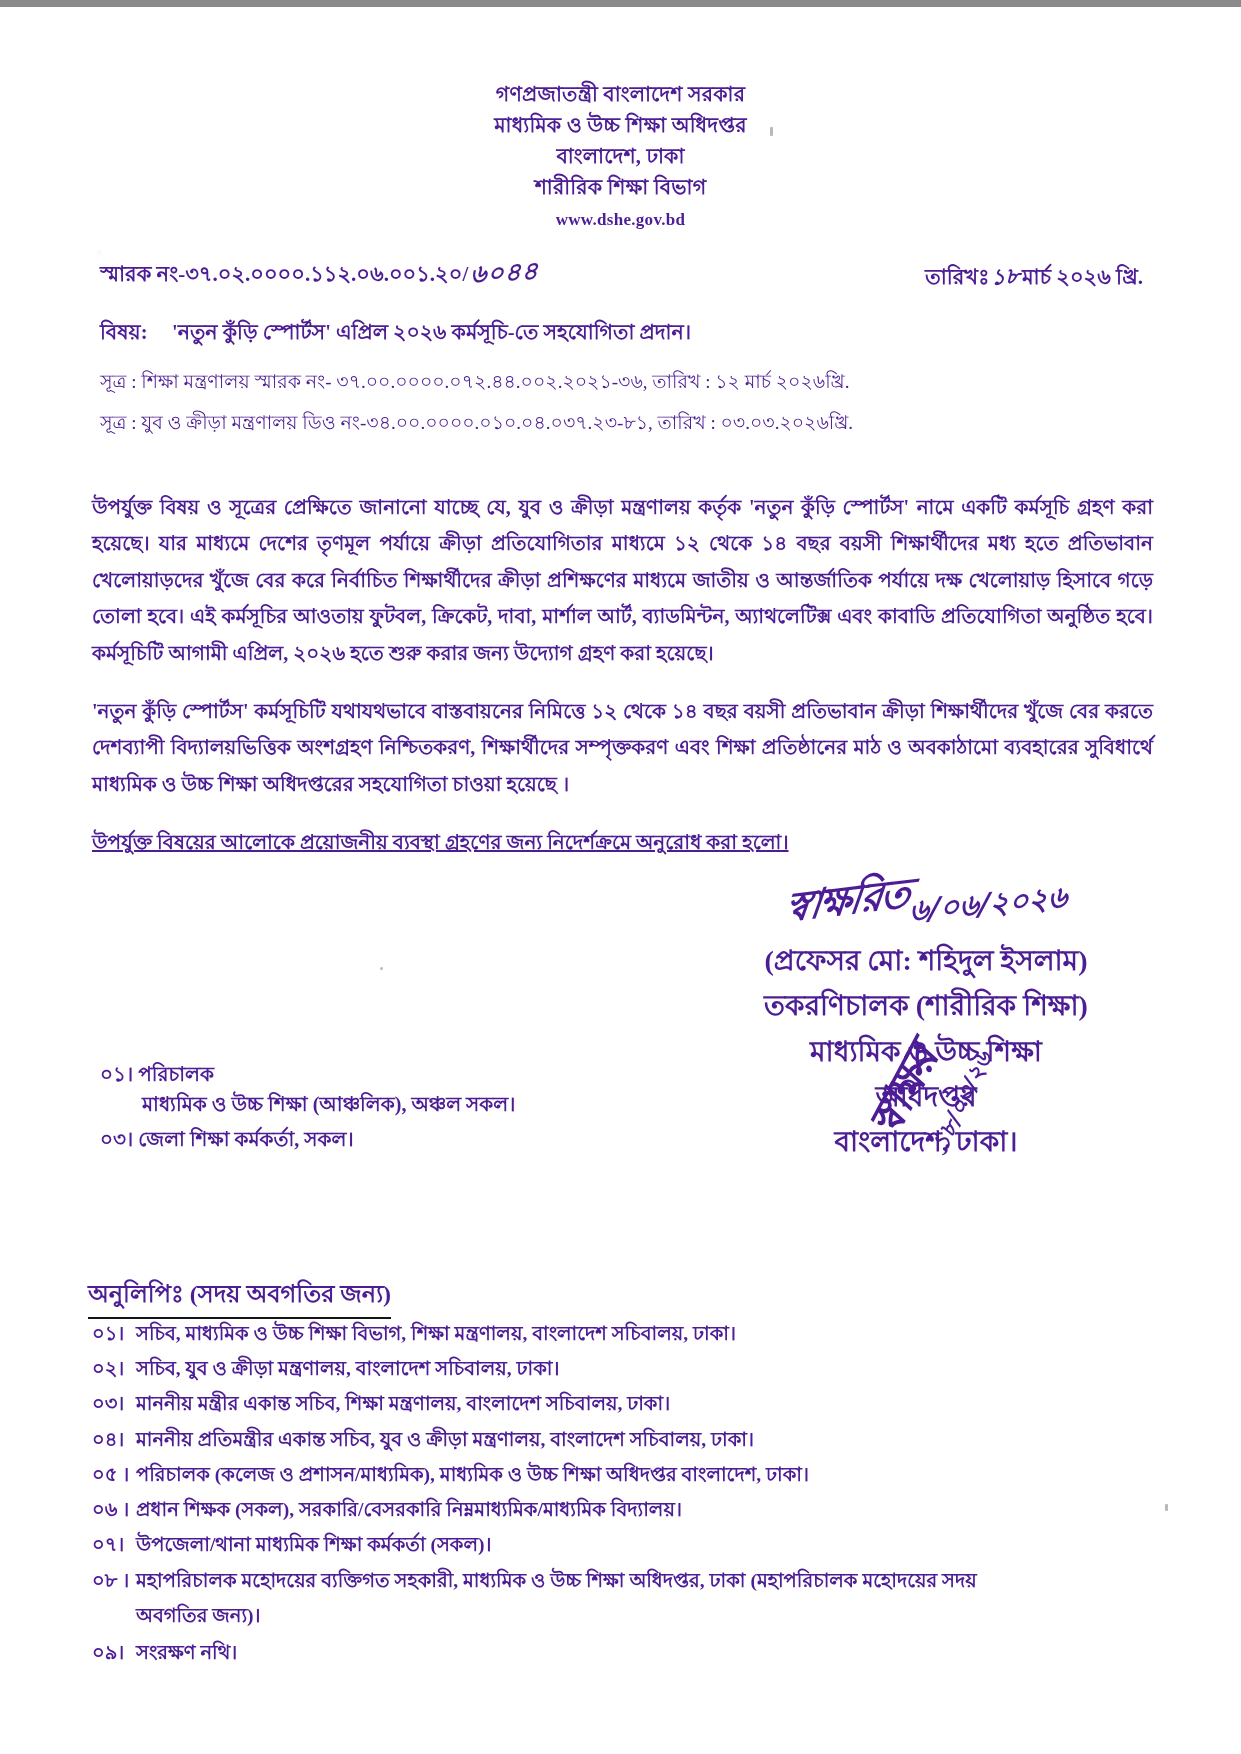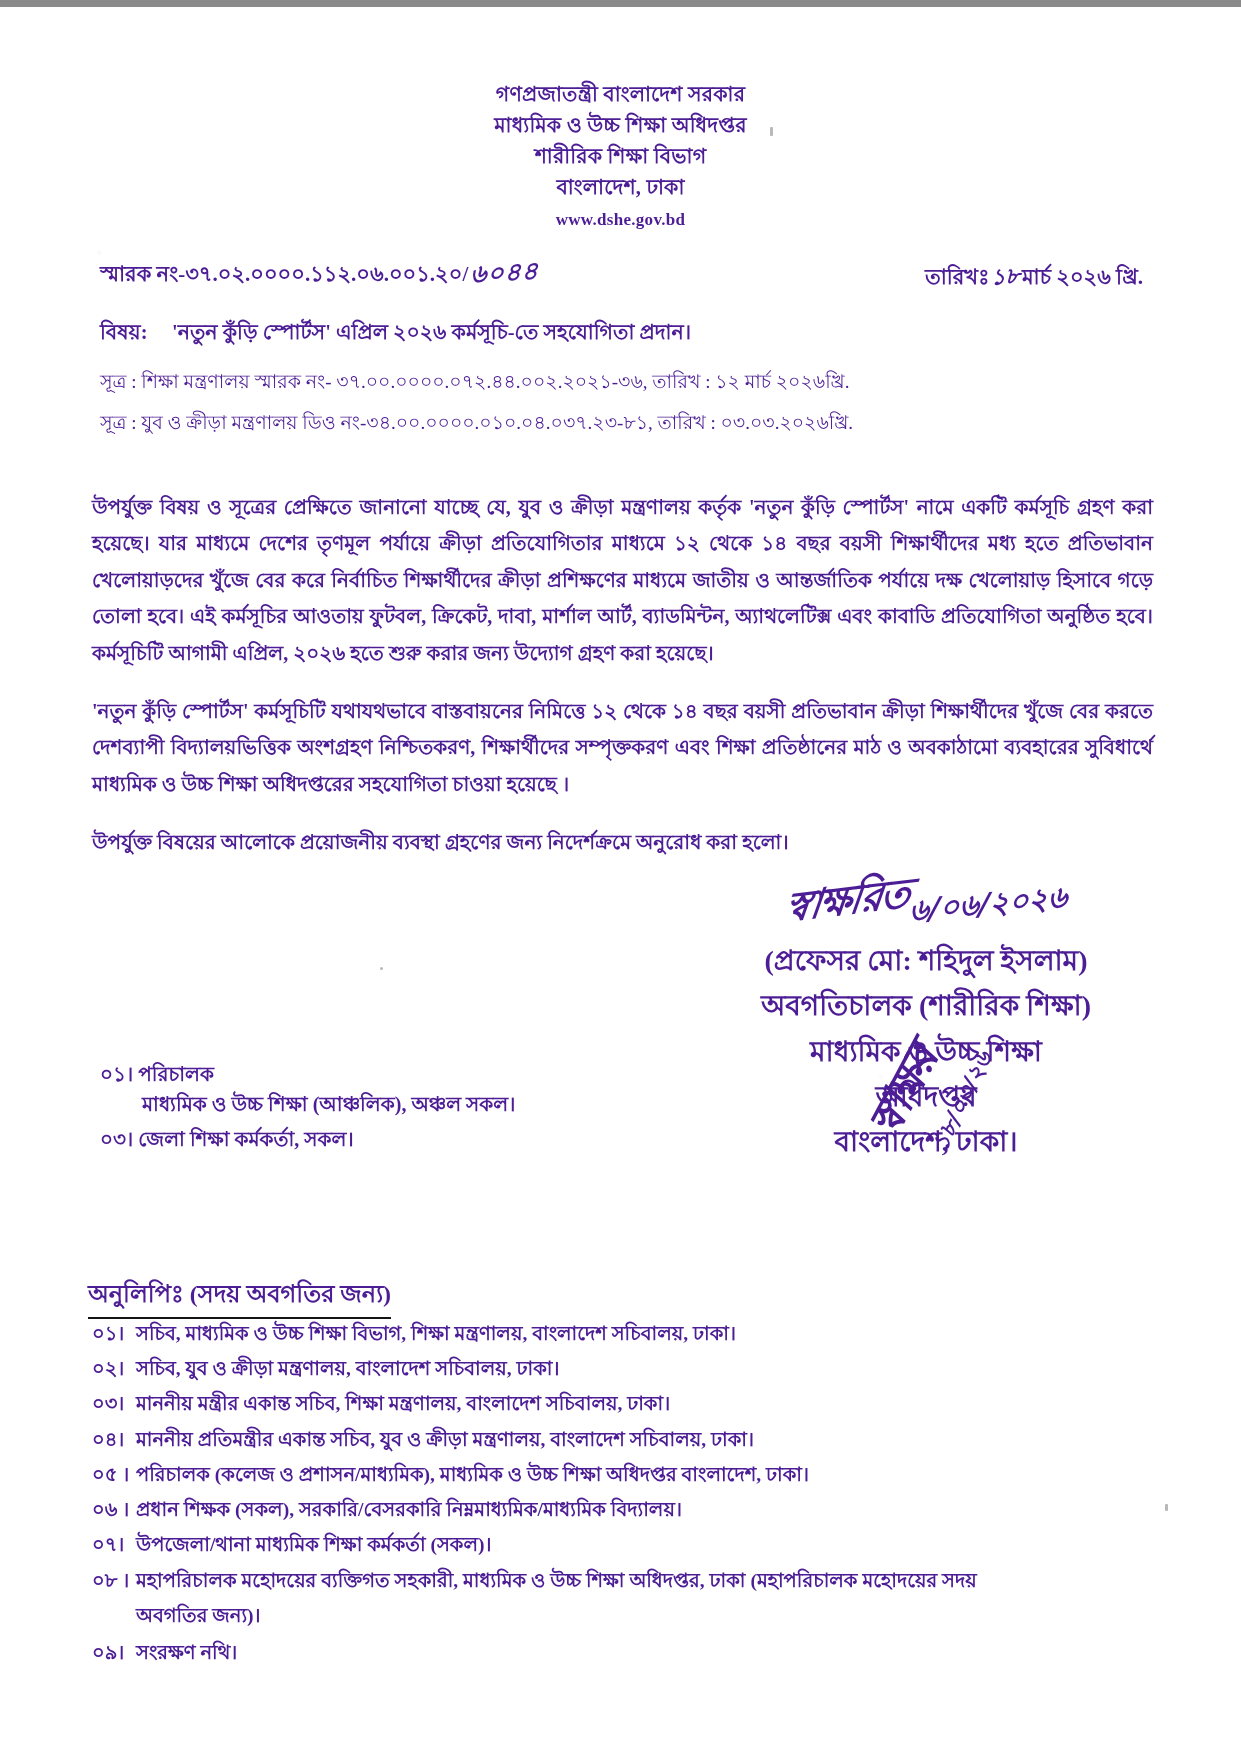--- a/index.html
+++ b/index.html
@@ -120,21 +120,21 @@
     right: 88px;
   }
   .para {
     font-size: 20px;
     font-weight: 700;
     line-height: 1.82;
     text-align: justify;
     text-justify: inter-word;
     margin-bottom: 22px;
   }
-  .para.last { margin-bottom: 0; }
+  .para.last { margin-bottom: 0; text-decoration: underline; }
 
   
   .sign-block {
     position: absolute;
     top: 862px;
     right: 150px;
     width: 330px;
     text-align: center;
   }
   .sig-mark {
@@ -247,22 +247,22 @@
 <div class="page">
 
   <div class="scan-noise"></div>
   <div class="speck" style="top:120px;left:770px;width:3px;height:9px;border-radius:1px;"></div>
   <div class="speck" style="top:1497px;left:1165px;width:3px;height:7px;border-radius:1px;"></div>
   <div class="speck" style="top:960px;left:380px;width:3px;height:3px;"></div>
 
   <div class="letterhead">
     <div class="lh-line">গণপ্রজাতন্ত্রী বাংলাদেশ সরকার</div>
     <div class="lh-line">মাধ্যমিক ও উচ্চ শিক্ষা অধিদপ্তর</div>
+    <div class="lh-line">বাংলাদেশ, ঢাকা</div>
     <div class="lh-line">শারীরিক শিক্ষা বিভাগ</div>
-    <div class="lh-line">বাংলাদেশ, ঢাকা</div>
     <div class="lh-web">www.dshe.gov.bd</div>
   </div>
 
   <div class="meta-row">
     <div class="memo-no">
       <span>স্মারক নং-৩৭.০২.০০০০.১১২.০৬.০০১.২০/</span><span class="hand">৬০৪৪</span>
     </div>
     <div class="memo-date">
       <span>তারিখঃ</span><span class="hand-sm">১৮</span><span>মার্চ ২০২৬ খ্রি.</span>
     </div>
@@ -281,21 +281,21 @@
     <p class="para">উপর্যুক্ত বিষয় ও সূত্রের প্রেক্ষিতে জানানো যাচ্ছে যে, যুব ও ক্রীড়া মন্ত্রণালয় কর্তৃক 'নতুন কুঁড়ি স্পোর্টস' নামে একটি কর্মসূচি গ্রহণ করা হয়েছে। যার মাধ্যমে দেশের তৃণমূল পর্যায়ে ক্রীড়া প্রতিযোগিতার মাধ্যমে ১২ থেকে ১৪ বছর বয়সী শিক্ষার্থীদের মধ্য হতে প্রতিভাবান খেলোয়াড়দের খুঁজে বের করে নির্বাচিত শিক্ষার্থীদের ক্রীড়া প্রশিক্ষণের মাধ্যমে জাতীয় ও আন্তর্জাতিক পর্যায়ে দক্ষ খেলোয়াড় হিসাবে গড়ে তোলা হবে। এই কর্মসূচির আওতায় ফুটবল, ক্রিকেট, দাবা, মার্শাল আর্ট, ব্যাডমিন্টন, অ্যাথলেটিক্স এবং কাবাডি প্রতিযোগিতা অনুষ্ঠিত হবে। কর্মসূচিটি আগামী এপ্রিল, ২০২৬ হতে শুরু করার জন্য উদ্যোগ গ্রহণ করা হয়েছে।</p>
     <p class="para">'নতুন কুঁড়ি স্পোর্টস' কর্মসূচিটি যথাযথভাবে বাস্তবায়নের নিমিত্তে ১২ থেকে ১৪ বছর বয়সী প্রতিভাবান ক্রীড়া শিক্ষার্থীদের খুঁজে বের করতে দেশব্যাপী বিদ্যালয়ভিত্তিক অংশগ্রহণ নিশ্চিতকরণ, শিক্ষার্থীদের সম্পৃক্তকরণ এবং শিক্ষা প্রতিষ্ঠানের মাঠ ও অবকাঠামো ব্যবহারের সুবিধার্থে মাধ্যমিক ও উচ্চ শিক্ষা অধিদপ্তরের সহযোগিতা চাওয়া হয়েছে ।</p>
     <p class="para last">উপর্যুক্ত বিষয়ের আলোকে প্রয়োজনীয় ব্যবস্থা গ্রহণের জন্য নিদের্শক্রমে অনুরোধ করা হলো।</p>
   </div>
 
   <div class="sign-block">
     <div>
       <span class="sig-mark">স্বাক্ষরিত</span><span class="sig-date">৬/০৬/২০২৬</span>
     </div>
     <div class="sign-line">(প্রফেসর মো: শহিদুল ইসলাম)</div>
-    <div class="sign-line">অবগতিচালক (শারীরিক শিক্ষা)</div>
+    <div class="sign-line">তকরণিচালক (শারীরিক শিক্ষা)</div>
     <div class="sign-line">মাধ্যমিক ও উচ্চ শিক্ষা অধিদপ্তর</div>
     <div class="sign-line">বাংলাদেশ, ঢাকা।</div>
   </div>
 
   <div class="sig2">স্বাক্ষর</div>
   <div class="sig2-date">১৮/০৩/২৬</div>
 
   <div class="recipients">
     <div class="rcp-item">
       <span>০১।</span>

